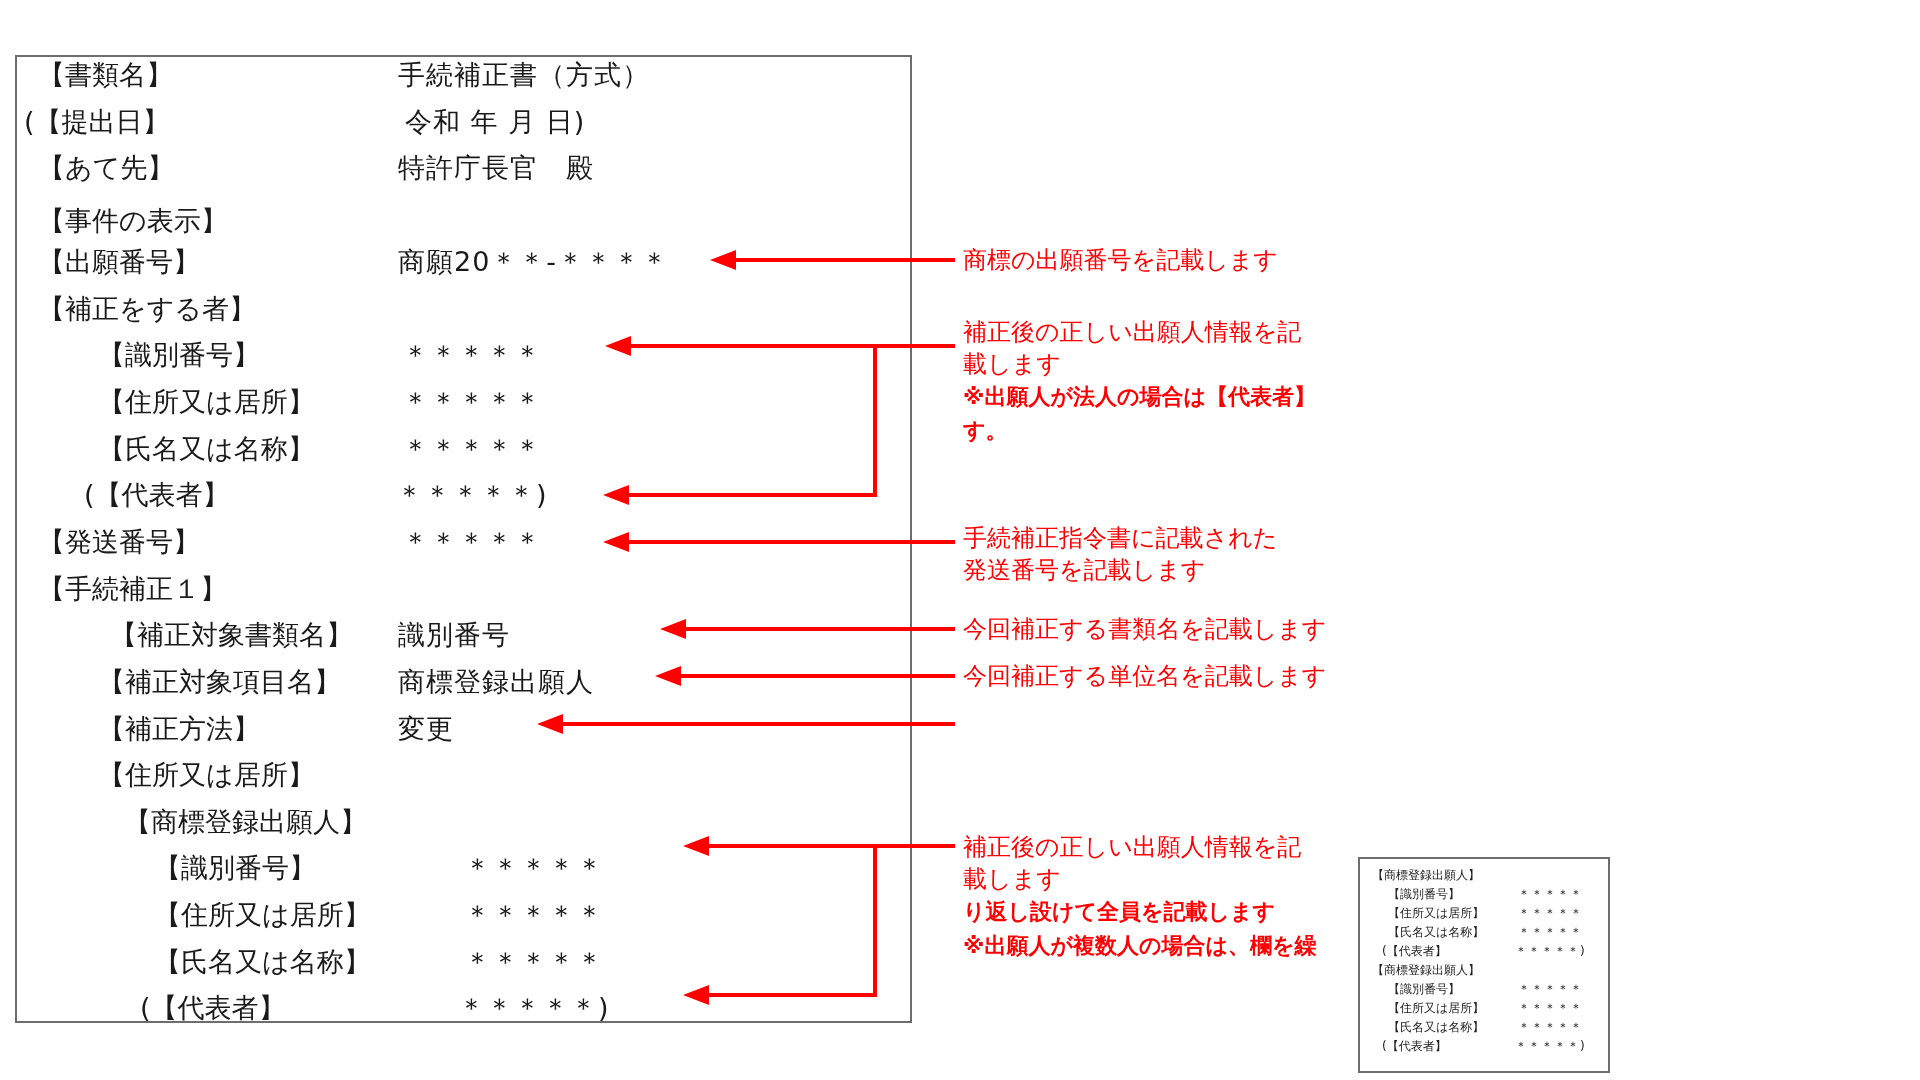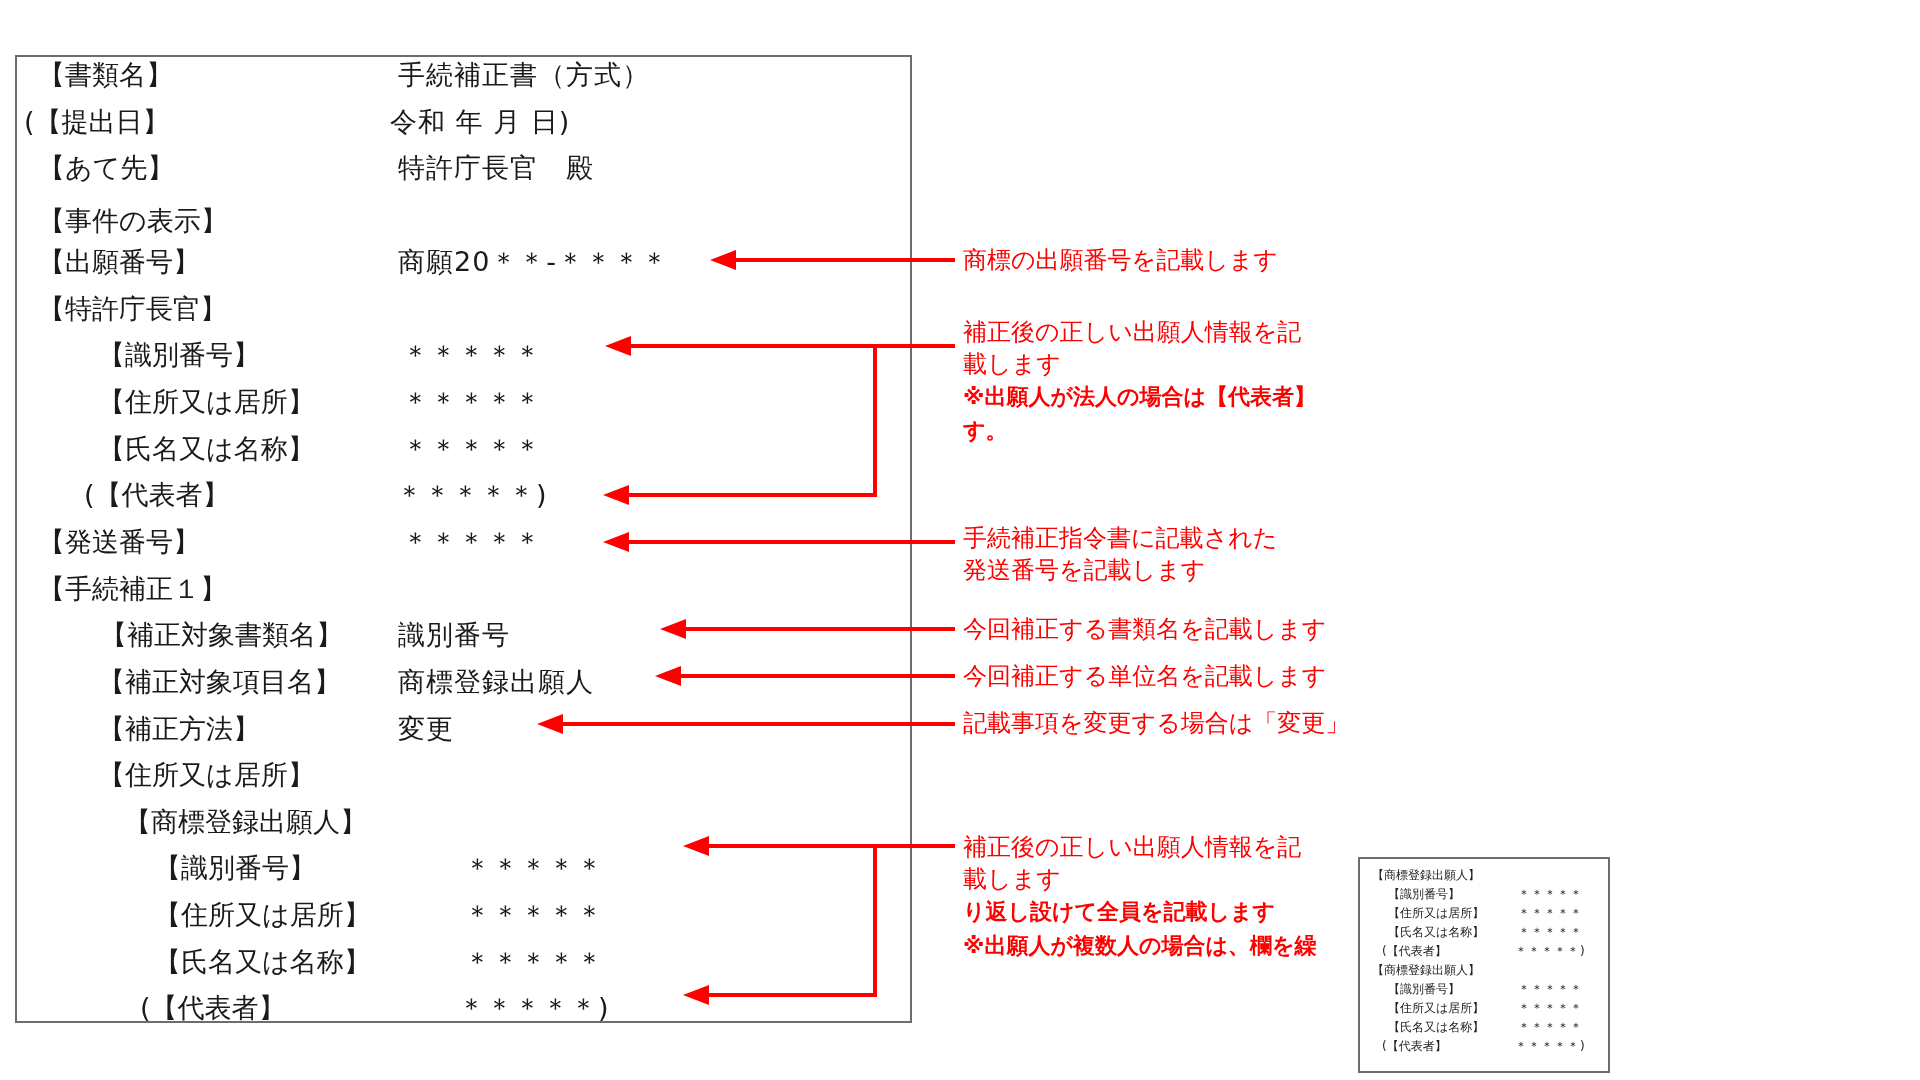--- a/index.html
+++ b/index.html
@@ -20,50 +20,50 @@
 </head>
 <body>
 
 <div class="doc-box"></div>
 
 <div>
   <span class="row" style="left:38px;top:75px">【書類名】</span>
   <span class="val" style="left:398px;top:75px">手続補正書（方式）</span>
 
   <span class="row" style="left:24px;top:122px">(【提出日】</span>
-  <span class="val" style="left:390px;top:122px">令和 年 月 日)</span>
+  <span class="val" style="left:405px;top:122px">令和 年 月 日)</span>
 
   <span class="row" style="left:38px;top:168px">【あて先】</span>
   <span class="val" style="left:398px;top:168px">特許庁長官　殿</span>
 
   <span class="row" style="left:38px;top:221px">【事件の表示】</span>
 
   <span class="row" style="left:38px;top:262px">【出願番号】</span>
   <span class="val" style="left:398px;top:262px">商願20＊＊-＊＊＊＊</span>
 
-  <span class="row" style="left:38px;top:309px">【特許庁長官】</span>
+  <span class="row" style="left:38px;top:309px">【補正をする者】</span>
 
   <span class="row" style="left:98px;top:355px">【識別番号】</span>
   <span class="val" style="left:402px;top:355px">＊＊＊＊＊</span>
 
   <span class="row" style="left:98px;top:402px">【住所又は居所】</span>
   <span class="val" style="left:402px;top:402px">＊＊＊＊＊</span>
 
   <span class="row" style="left:98px;top:449px">【氏名又は名称】</span>
   <span class="val" style="left:402px;top:449px">＊＊＊＊＊</span>
 
   <span class="row" style="left:84px;top:495px">(【代表者】</span>
   <span class="val" style="left:396px;top:495px">＊＊＊＊＊)</span>
 
   <span class="row" style="left:38px;top:542px">【発送番号】</span>
   <span class="val" style="left:402px;top:542px">＊＊＊＊＊</span>
 
   <span class="row" style="left:38px;top:589px">【手続補正１】</span>
 
-  <span class="row" style="left:100px;top:635px">【補正対象書類名】</span>
+  <span class="row" style="left:110px;top:635px">【補正対象書類名】</span>
   <span class="val" style="left:398px;top:635px">識別番号</span>
 
   <span class="row" style="left:98px;top:682px">【補正対象項目名】</span>
   <span class="val" style="left:398px;top:682px">商標登録出願人</span>
 
   <span class="row" style="left:98px;top:729px">【補正方法】</span>
   <span class="val" style="left:398px;top:729px">変更</span>
 
   <span class="row" style="left:98px;top:775px">【住所又は居所】</span>
 
@@ -125,21 +125,20 @@
 
 <div class="note" style="left:963px;top:613px">
   <div>今回補正する書類名を記載します</div>
 </div>
 
 <div class="note" style="left:963px;top:660px">
   <div>今回補正する単位名を記載します</div>
 </div>
 
 <div class="note" style="left:963px;top:707px">
-  <div>記載事項を変更する場合は「変更」</div>
 </div>
 
 <div class="note" style="left:963px;top:831px">
   <div>補正後の正しい出願人情報を記</div>
   <div>載します</div>
   <div class="bold">り返し設けて全員を記載します</div>
   <div class="bold">※出願人が複数人の場合は、欄を繰</div>
 </div>
 
 <div class="inset">

